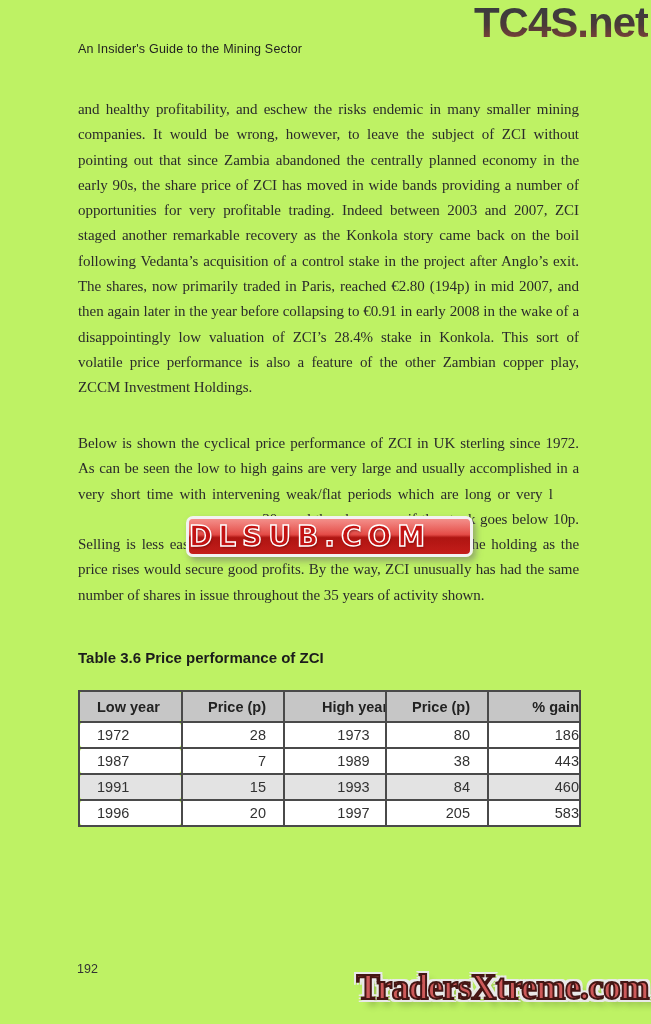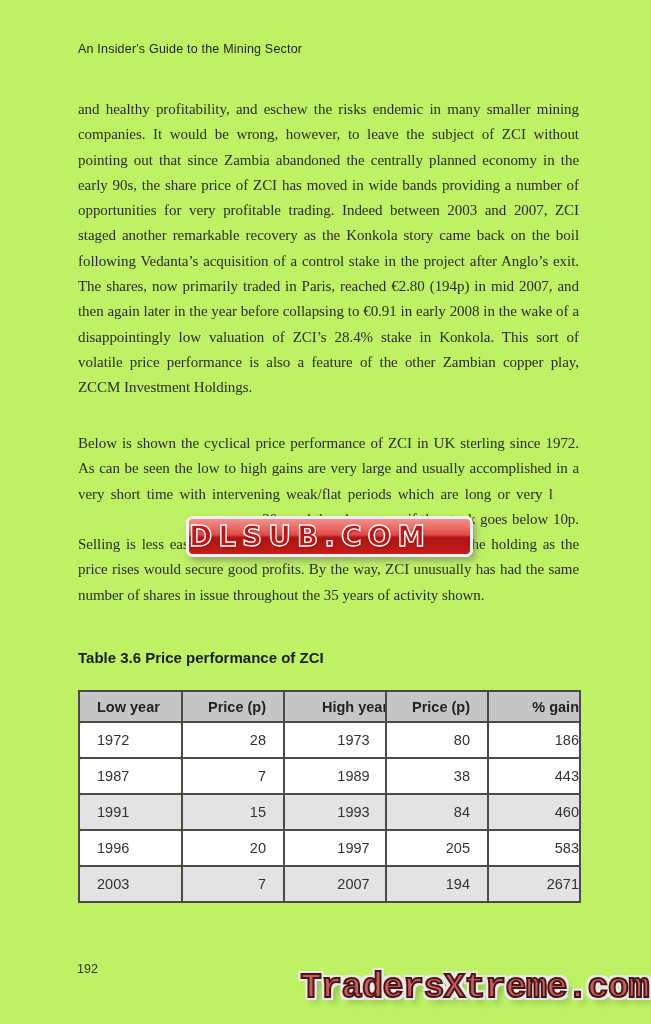--- a/index.html
+++ b/index.html
@@ -123,40 +123,40 @@
     border: 2px solid #4a4a4a;
     overflow: hidden;
     white-space: nowrap;
   }
   .price-table th {
     height: 31px;
     background: #c6c6c6;
     font-weight: 700;
     color: #222222;
   }
-  .price-table td { height: 36px; background: #ffffff; }
+  .price-table td { height: 26px; background: #ffffff; }
   .price-table tr.alt td { background: #e3e3e3; }
   .price-table th:nth-child(1), .price-table td:nth-child(1) { text-align: left;  padding-left: 17px; border-radius: 6px; }
   .price-table th:nth-child(2), .price-table td:nth-child(2) { text-align: right; padding-right: 17px; }
   .price-table th:nth-child(3), .price-table td:nth-child(3) { text-align: center; padding-left: 37px; }
   .price-table th:nth-child(4), .price-table td:nth-child(4) { text-align: right; padding-right: 17px; }
   .price-table th:nth-child(5), .price-table td:nth-child(5) { text-align: right; }
 
   
   .page-number {
     position: absolute;
     left: 77px; top: 962px;
     font-family: "Liberation Sans", sans-serif;
     font-size: 12.5px;
     color: #333333;
   }
   .traders-wm {
     position: absolute;
     right: 2px; top: 967px;
-    font-family: Liberation Mono, monospace;
+    font-family: Liberation Serif, serif;
     font-weight: 700;
     font-size: 35px;
     line-height: 1.2;
     letter-spacing: -0.5px;
     color: #cd5a5a;
     -webkit-text-stroke: 2px #441614;
     text-shadow:
       -3px -3px 0 #e9e9e9, 3px -3px 0 #e9e9e9,
       -3px  3px 0 #e9e9e9, 3px  3px 0 #e9e9e9,
        0   -3px 0 #e9e9e9, 0    3px 0 #e9e9e9,
@@ -165,20 +165,21 @@
     white-space: nowrap;
   }
 </style>
 </head>
 <body>
 
 <div class="page">
 
   <div class="running-header">An Insider's Guide to the Mining Sector</div>
 
+  <div class="tc4s">TC4S.net</div>
 
   <p class="para para-1">and healthy profitability, and eschew the risks endemic in many smaller mining companies. It would be wrong, however, to leave the subject of ZCI without pointing out that since Zambia abandoned the centrally planned economy in the early 90s, the share price of ZCI has moved in wide bands providing a number of opportunities for very profitable trading. Indeed between 2003 and 2007, ZCI staged another remarkable recovery as the Konkola story came back on the boil following Vedanta’s acquisition of a control stake in the project after Anglo’s exit. The shares, now primarily traded in Paris, reached €2.80 (194p) in mid 2007, and then again later in the year before collapsing to €0.91 in early 2008 in the wake of a disappointingly low valuation of ZCI’s 28.4% stake in Konkola. This sort of volatile price performance is also a feature of the other Zambian copper play, ZCCM Investment Holdings.</p>
 
   <p class="para para-2"><span>Below is shown the cyclical price performance of ZCI in UK sterling since 1972. As can be seen the low to high gains are very large and usually accomplished in a very short time with intervening weak/flat periods which are long or very l</span><span class="obscured">ong. Buying should start at around </span><span>30p and then buy more if the stock goes below 10p. Selling is less easy but starting at 50p and then scaling down the holding as the price rises would secure good profits. By the way, ZCI unusually has had the same number of shares in issue throughout the 35 years of activity shown.</span></p>
 
   <div class="dlsub-badge">
     <span class="dlsub-text">DLSUB.COM</span>
   </div>
 
   <div class="table-caption">Table 3.6 Price performance of ZCI</div>
@@ -222,27 +223,20 @@
         <td>84</td>
         <td>460</td>
       </tr>
       <tr>
         <td>1996</td>
         <td>20</td>
         <td>1997</td>
         <td>205</td>
         <td>583</td>
       </tr>
-      <tr class="alt">
-        <td>2003</td>
-        <td>7</td>
-        <td>2007</td>
-        <td>194</td>
-        <td>2671</td>
-      </tr>
     </tbody>
   </table>
 
   <div class="page-number">192</div>
 
   <div class="traders-wm">TradersXtreme.com</div>
 
 </div>
 
 </body></html>

